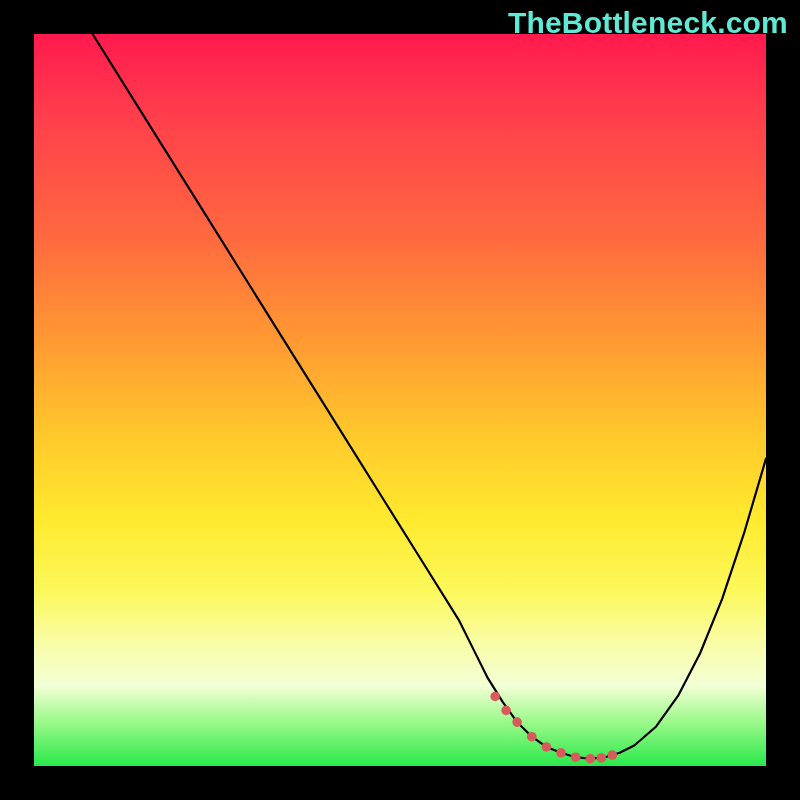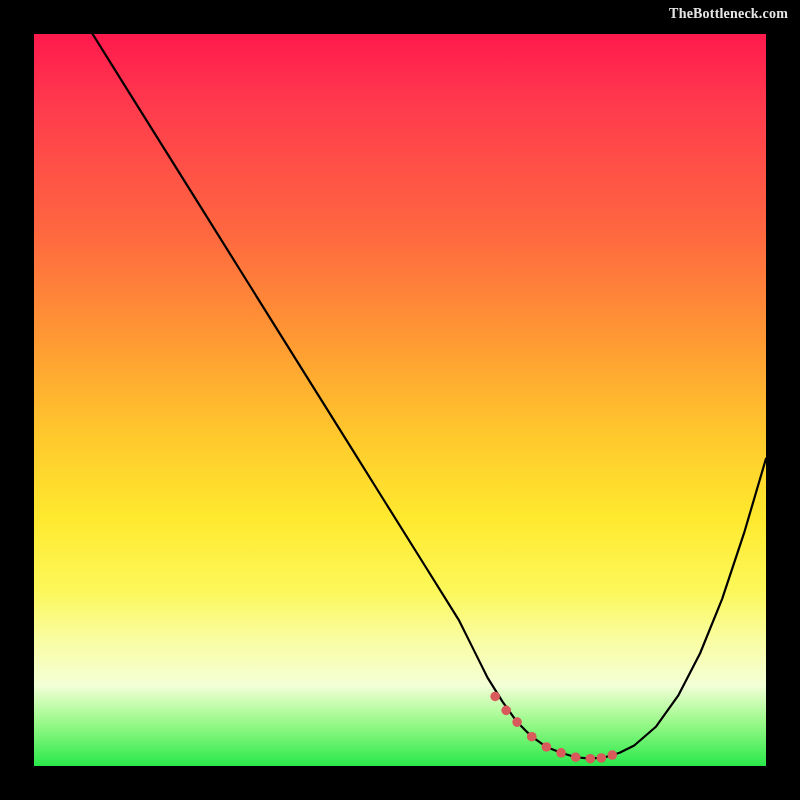--- a/index.html
+++ b/index.html
@@ -7,23 +7,23 @@
   .container {
     width: 800px;
     height: 800px;
     position: relative;
     background: #000;
   }
   .watermark {
     position: absolute;
     top: 6px;
     right: 12px;
-    color: #e5e5e5;
-    font-family: Liberation Serif, serif;
-    font-size: 14px;
+    color: #5eead4;
+    font-family: Liberation Sans, sans-serif;
+    font-size: 30px;
     font-weight: 600;
     letter-spacing: 0.2px;
     z-index: 3;
   }
   .plot-area {
     position: absolute;
     left: 34px;
     top: 34px;
     width: 732px;   
     height: 732px;  

